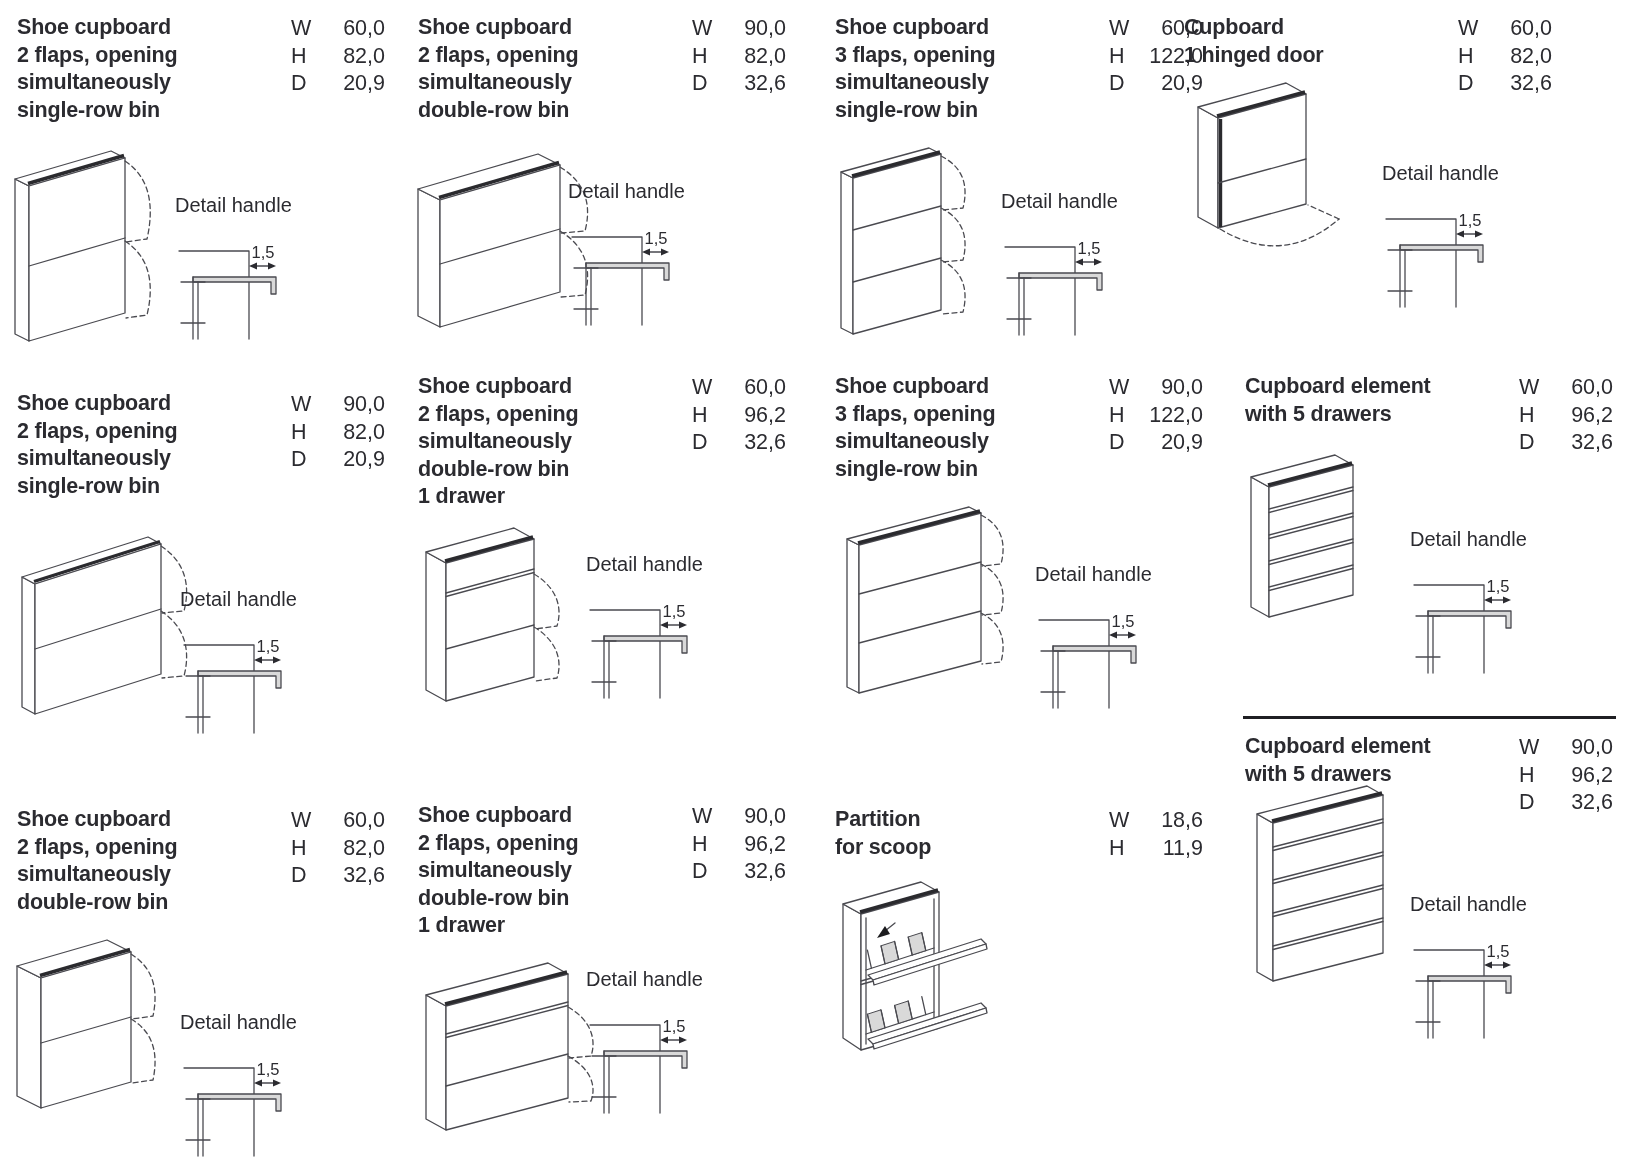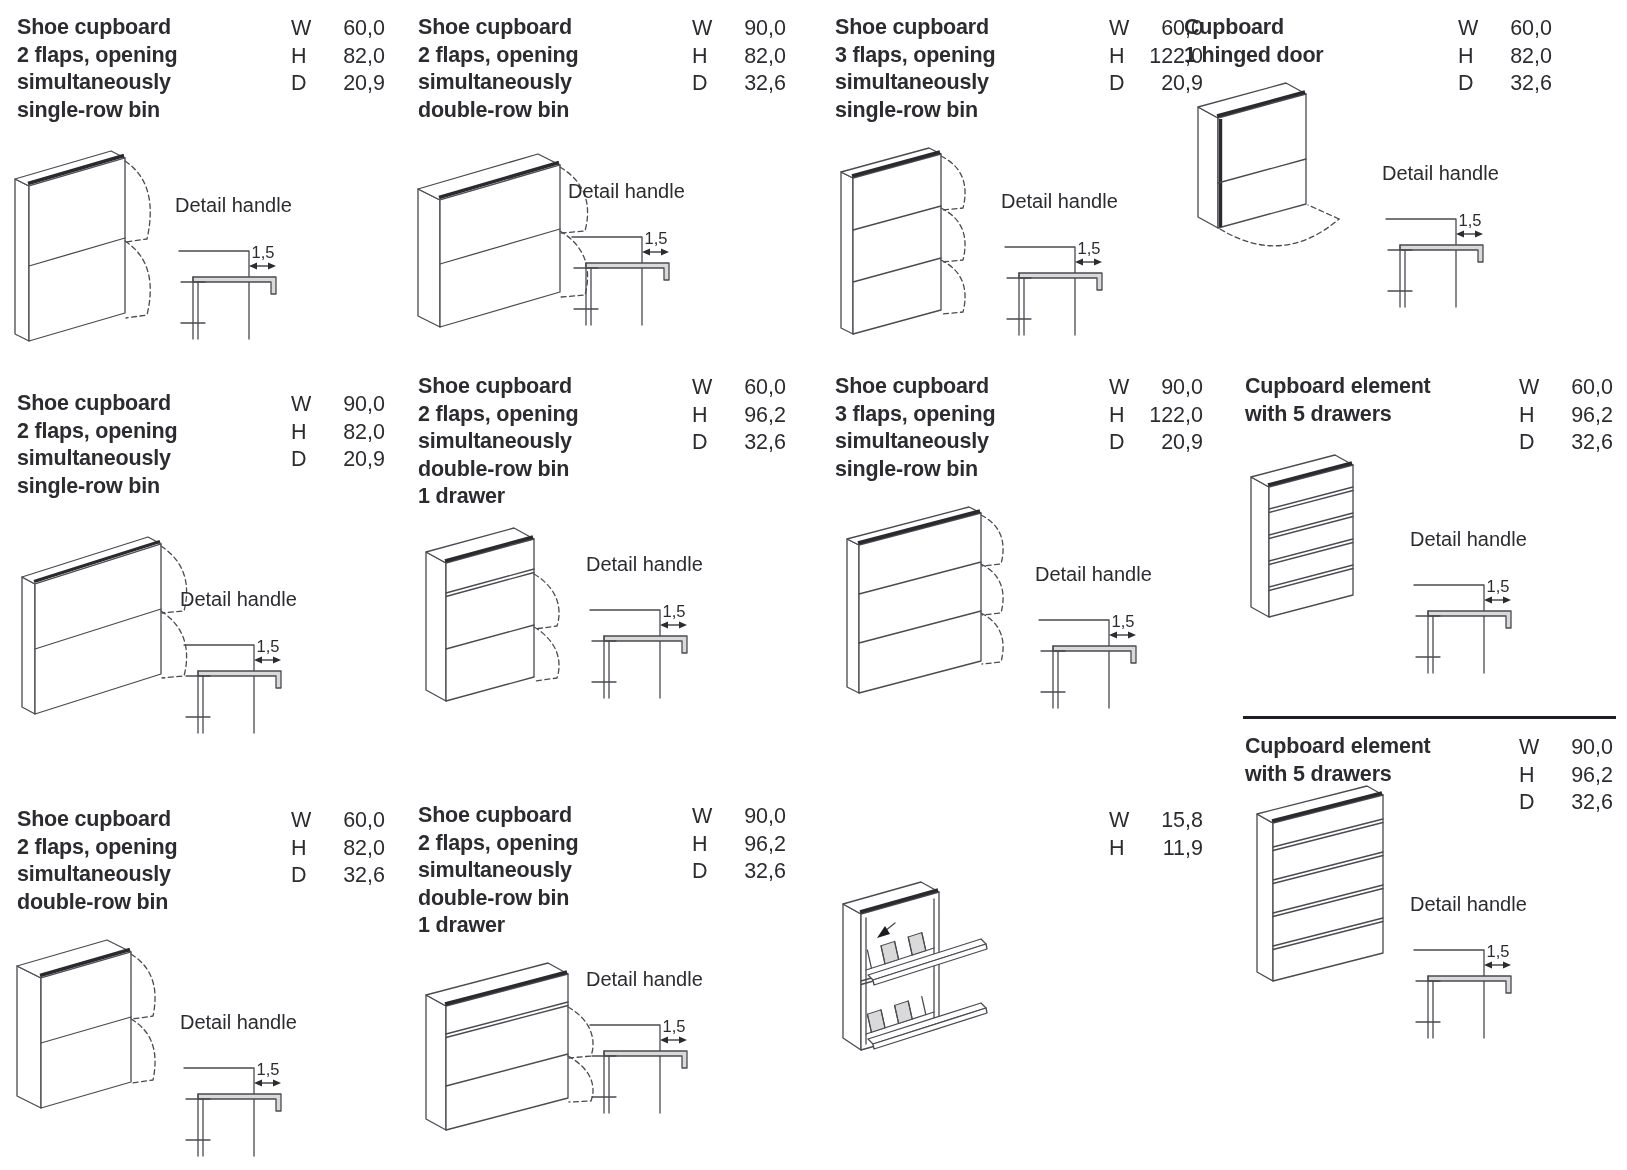--- a/index.html
+++ b/index.html
@@ -409,24 +409,26 @@
     </svg>
     <div class="handle" style="left:168px;top:166px">
       <div class="handle-label">Detail handle</div>
       <svg width="118" height="120" viewBox="0 0 118 120">
           <use href="#handle-detail"></use>
         </svg>
     </div>
   </section>
 
   <section class="cell" style="left:835px;top:806px">
-    <div class="dims">
-      <div class="dim-row">
-          <span>W</span>
-          <span>15,8</span>
+    <h3 class="title">Partition
+for scoop</h3>
+    <div class="dims">
+      <div class="dim-row">
+          <span>W</span>
+          <span>18,6</span>
         </div>
       <div class="dim-row">
           <span>H</span>
           <span>11,9</span>
         </div>
     </div>
     <svg class="art" style="left:0px;top:72px" width="175" height="190" viewBox="0 0 175 190">
       <polygon class="fw" points="26,36 8,26 8,160 26,172"></polygon>
       <polygon class="fw" points="8,26 86,4 104,14 26,36"></polygon>
       <polygon class="fw" points="26,36 104,14 104,150 26,172"></polygon>

